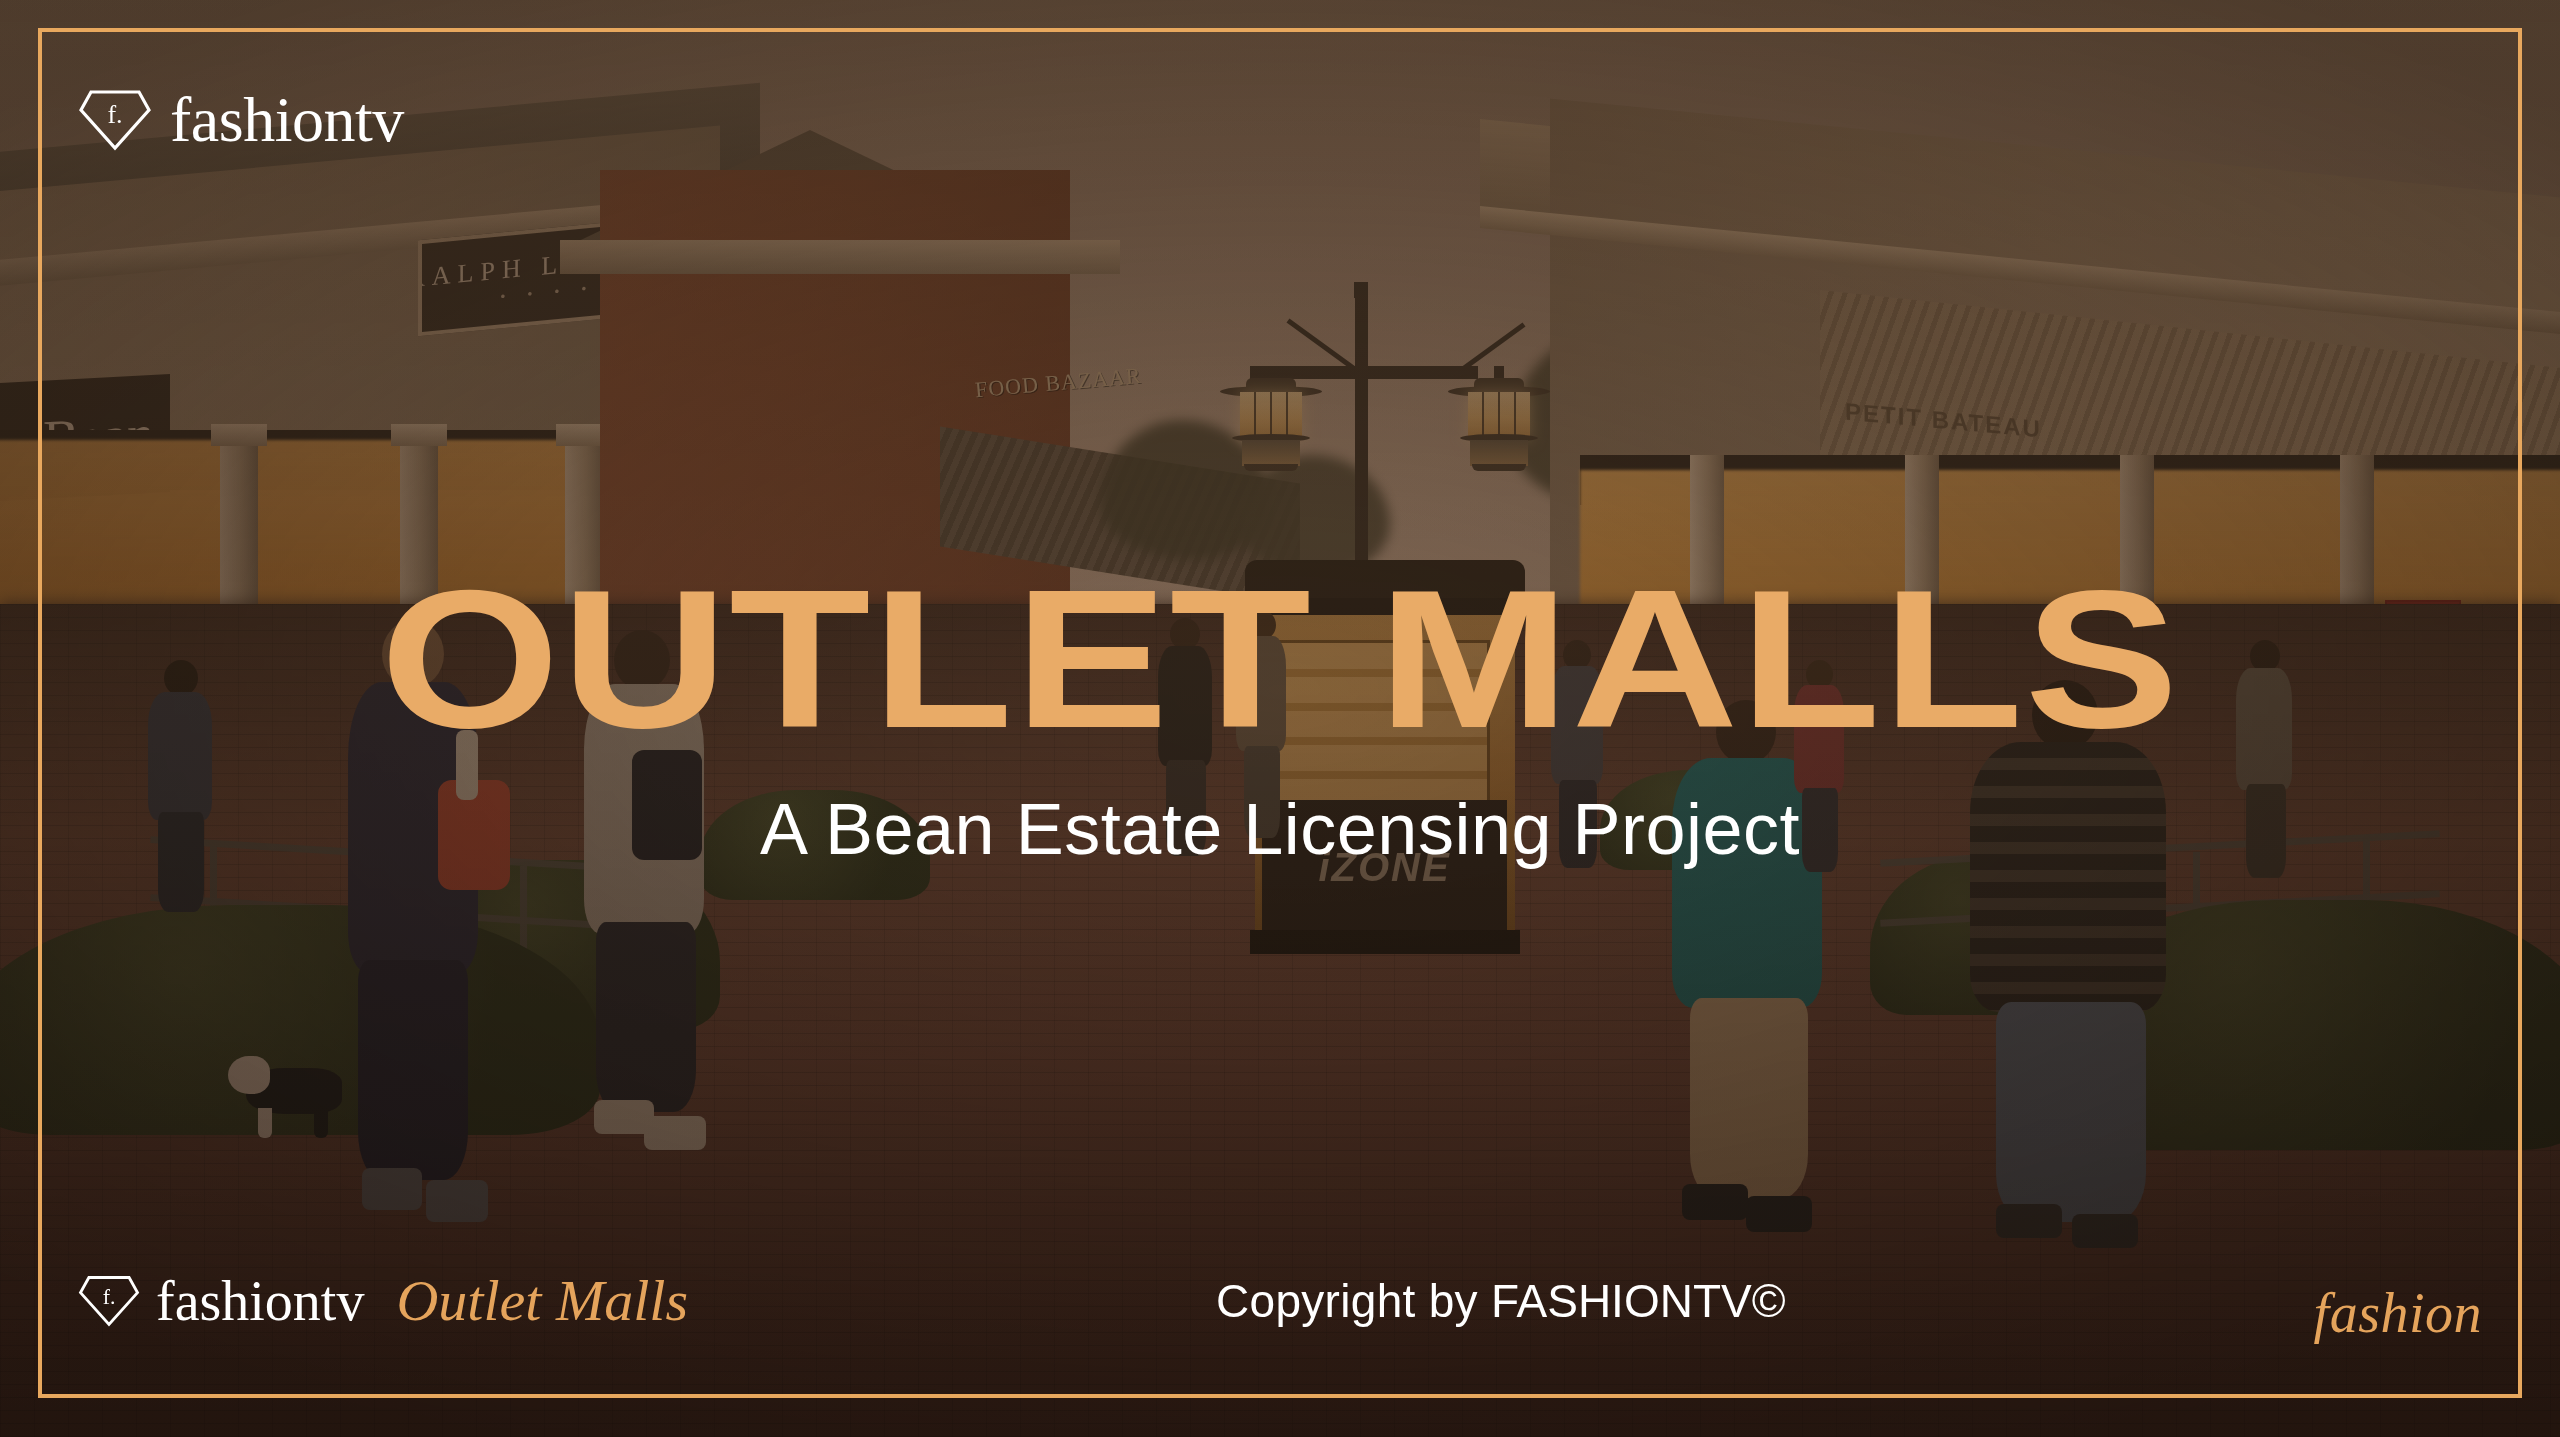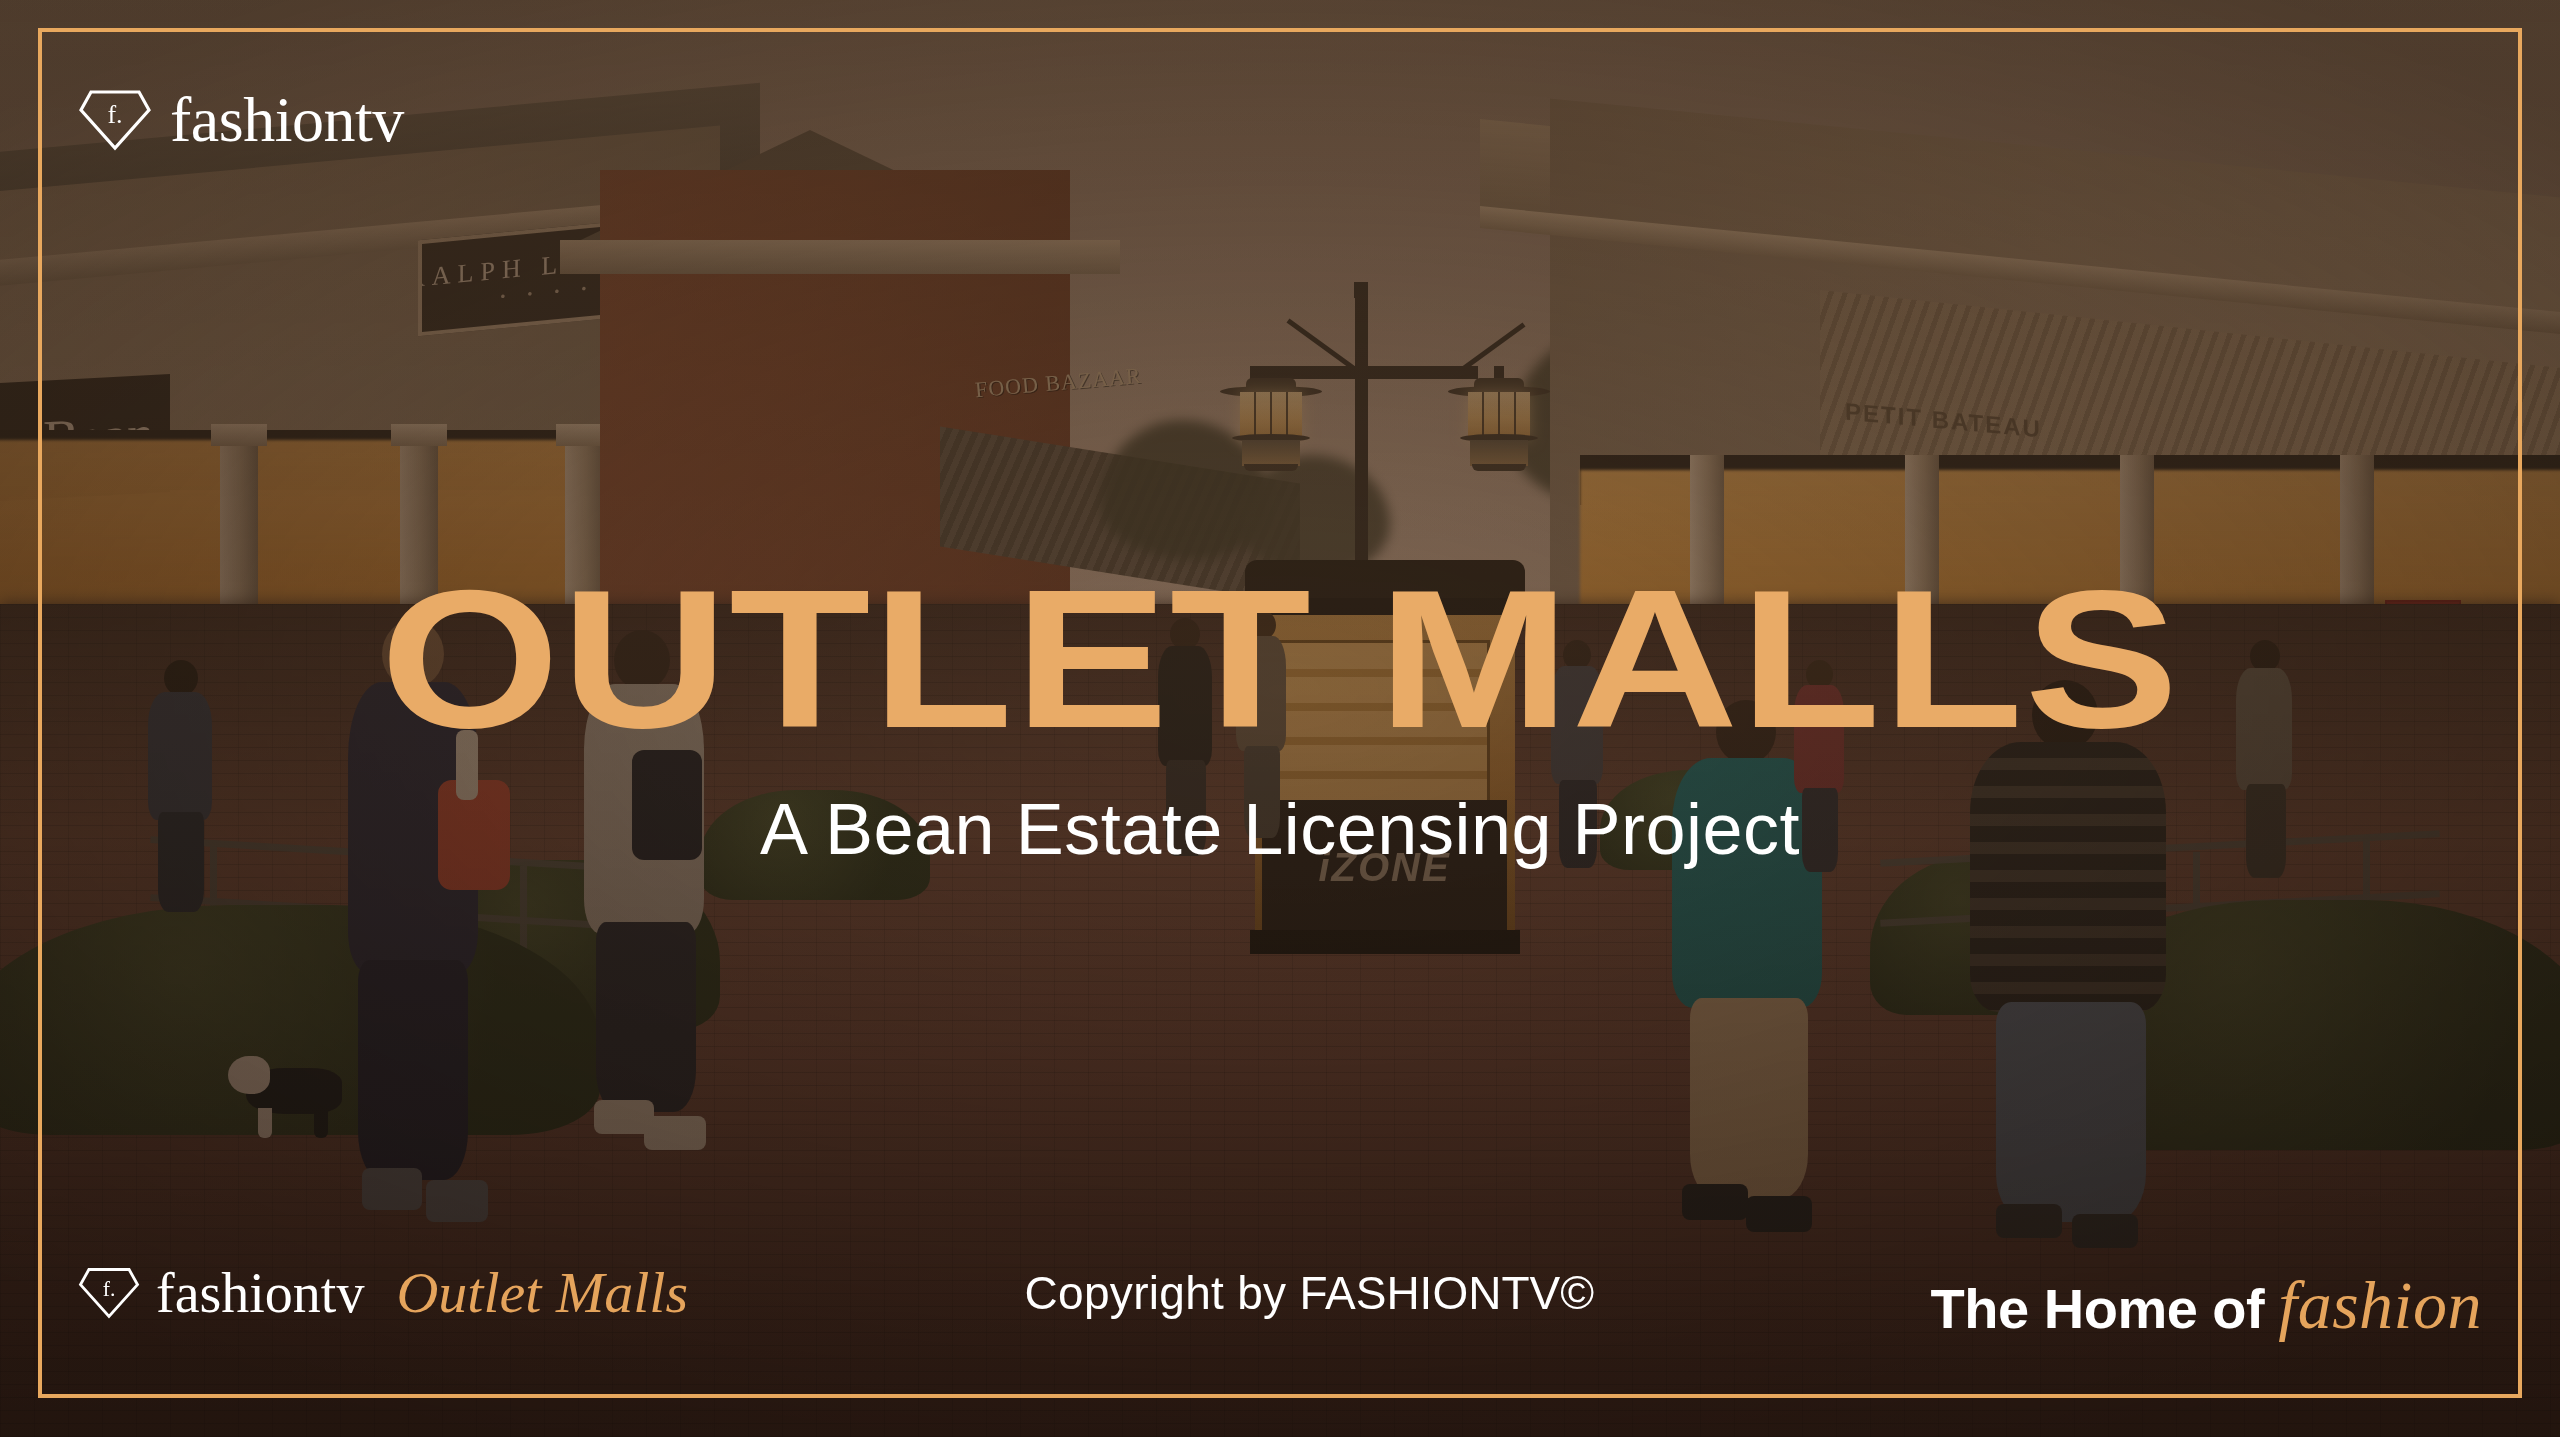--- a/index.html
+++ b/index.html
@@ -333,21 +333,21 @@
     letter-spacing:.3px; white-space:nowrap;
   }
   .foot-center .mark{ letter-spacing:0; }
   .foot-right{ display:flex; align-items:baseline; gap:14px; white-space:nowrap; }
   .foot-right .home{
     font-family:"Liberation Sans", sans-serif; font-weight:bold; color:#fff;
     font-size:56px; letter-spacing:-.5px;
   }
   .foot-right .fash{
     font-family:"Liberation Serif", serif; font-style:italic; color:#e5a45c;
-    font-size:68px; letter-spacing:.5px;margin-top:25px;
+    font-size:56px; letter-spacing:.5px;margin-top:25px;
   }
 </style>
 </head>
 <body>
 
 <div class="slide">
 
   <div class="photo">
     <div class="sky"></div>
 
@@ -584,19 +584,18 @@
       </span>
       <span class="foot-word">fashiontv</span>
       <span class="foot-accent">Outlet Malls</span>
     </div>
 
     <div class="foot-center">
       <span>Copyright by </span><span class="mark">FASHIONTV©</span>
     </div>
 
     <div class="foot-right">
-      <span class="home">The Home of</span>
       <span class="fash">fashion</span>
     </div>
 
   </div>
 
 </div>
 
 </body></html>

